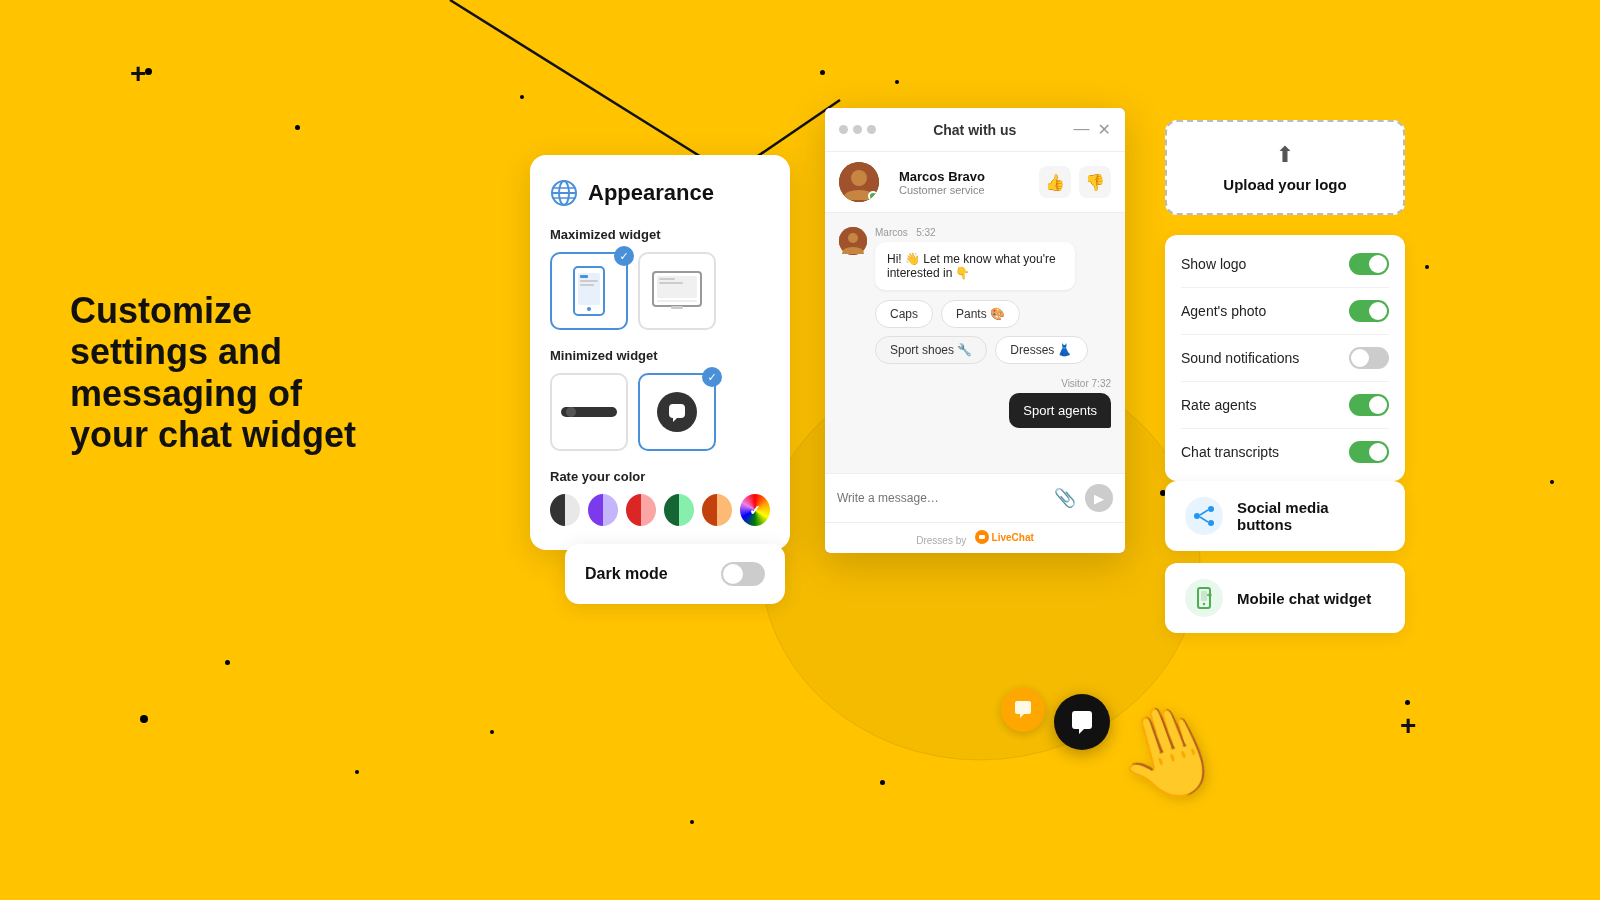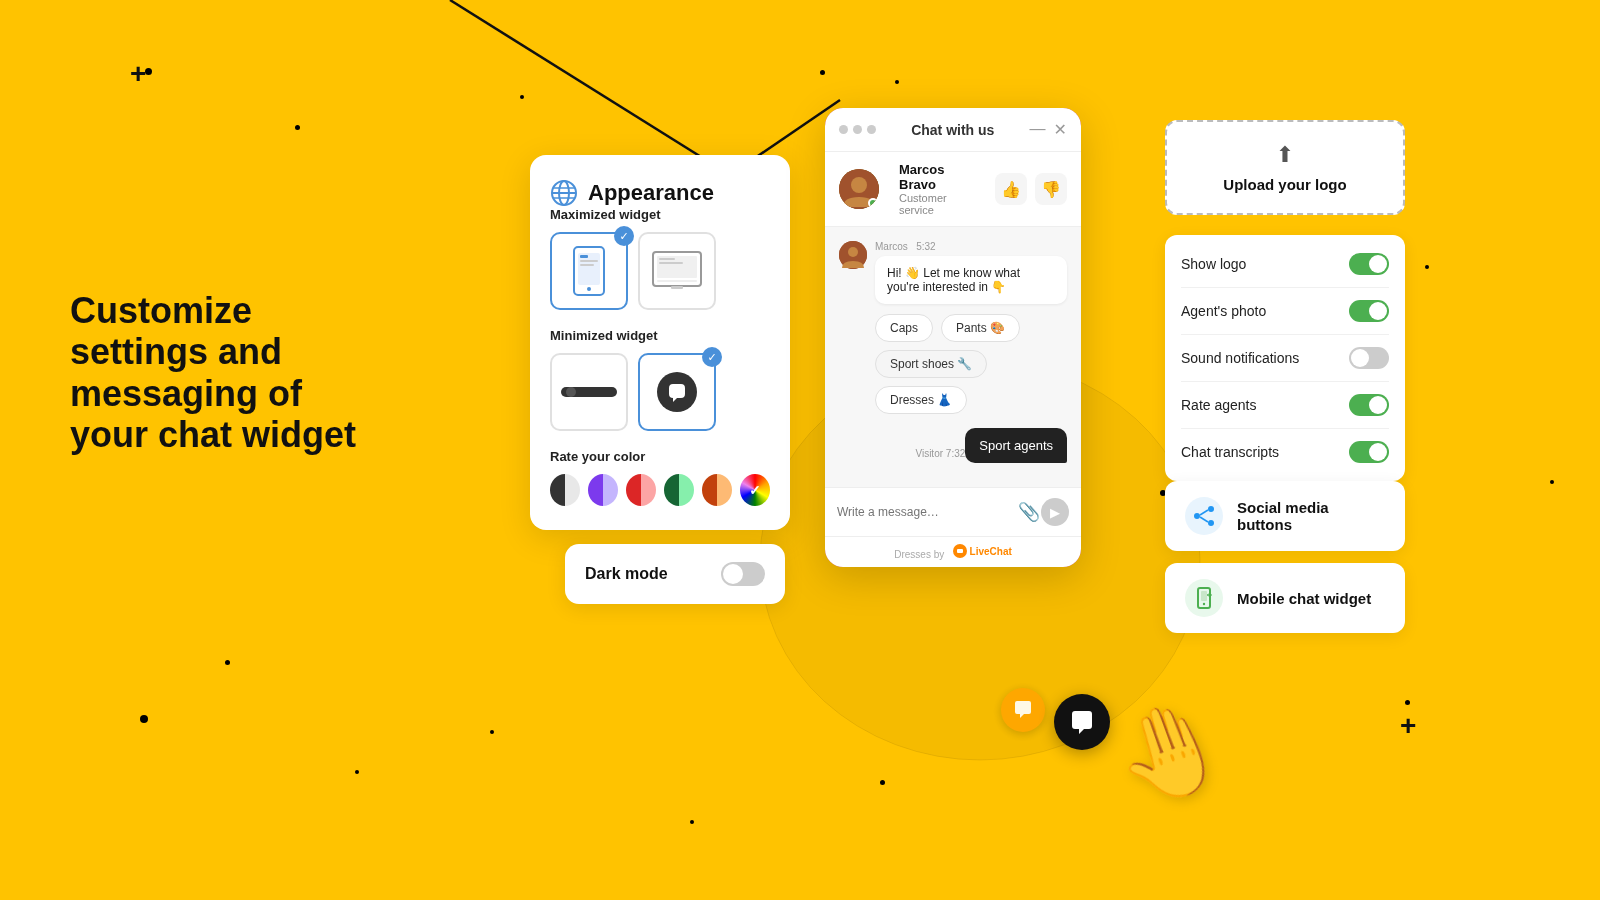--- a/index.html
+++ b/index.html
@@ -49,20 +49,21 @@
       width: 260px;
       background: #fff;
       border-radius: 16px;
       padding: 24px 20px;
       box-shadow: 0 8px 32px rgba(0,0,0,0.13);
     }
     .appearance-card .card-header {
       display: flex;
       align-items: center;
       gap: 10px;
+      margin-bottom: 20px;
     }
     .appearance-card .card-header .globe-icon {
       width: 28px;
       height: 28px;
     }
     .appearance-card .card-title {
       font-size: 22px;
       font-weight: 700;
       color: #111;
     }
@@ -169,23 +170,23 @@
       border-radius: 50%;
       background: #fff;
       transition: left 0.2s;
     }
 
     
     .chat-widget {
       position: absolute;
       left: 825px;
       top: 108px;
-      width: 256px;
+      width: 300px;
       background: #b91c1c;
-      border-radius: 18px;
+      border-radius: 5px;
       box-shadow: 0 10px 40px rgba(0,0,0,0.18);
       overflow: hidden;
     }
     .chat-header {
       background: #fff;
       padding: 12px 14px;
       display: flex;
       align-items: center;
       justify-content: space-between;
       border-bottom: 1px solid #eee;
@@ -330,20 +331,21 @@
       font-size: 12px;
       color: #333;
       cursor: pointer;
     }
     .chat-option-btn.highlighted {
       background: #f5f5f5;
     }
     .visitor-message-row {
       display: flex;
       justify-content: flex-end;
+      flex-direction: column;
       align-items: flex-end;
       margin-top: 14px;
     }
     .visitor-time {
       font-size: 10px;
       color: #999;
       margin-bottom: 4px;
     }
     .visitor-bubble {
       background: #222;
@@ -351,20 +353,21 @@
       border-radius: 10px 10px 2px 10px;
       padding: 10px 14px;
       font-size: 13px;
       font-weight: 500;
     }
     .chat-input-bar {
       background: #fff;
       padding: 10px 12px;
       display: flex;
       align-items: center;
+      gap: 8px;
       border-top: 1px solid #eee;
     }
     .chat-input {
       flex: 1;
       border: none;
       outline: none;
       font-size: 12px;
       color: #999;
       background: transparent;
     }

